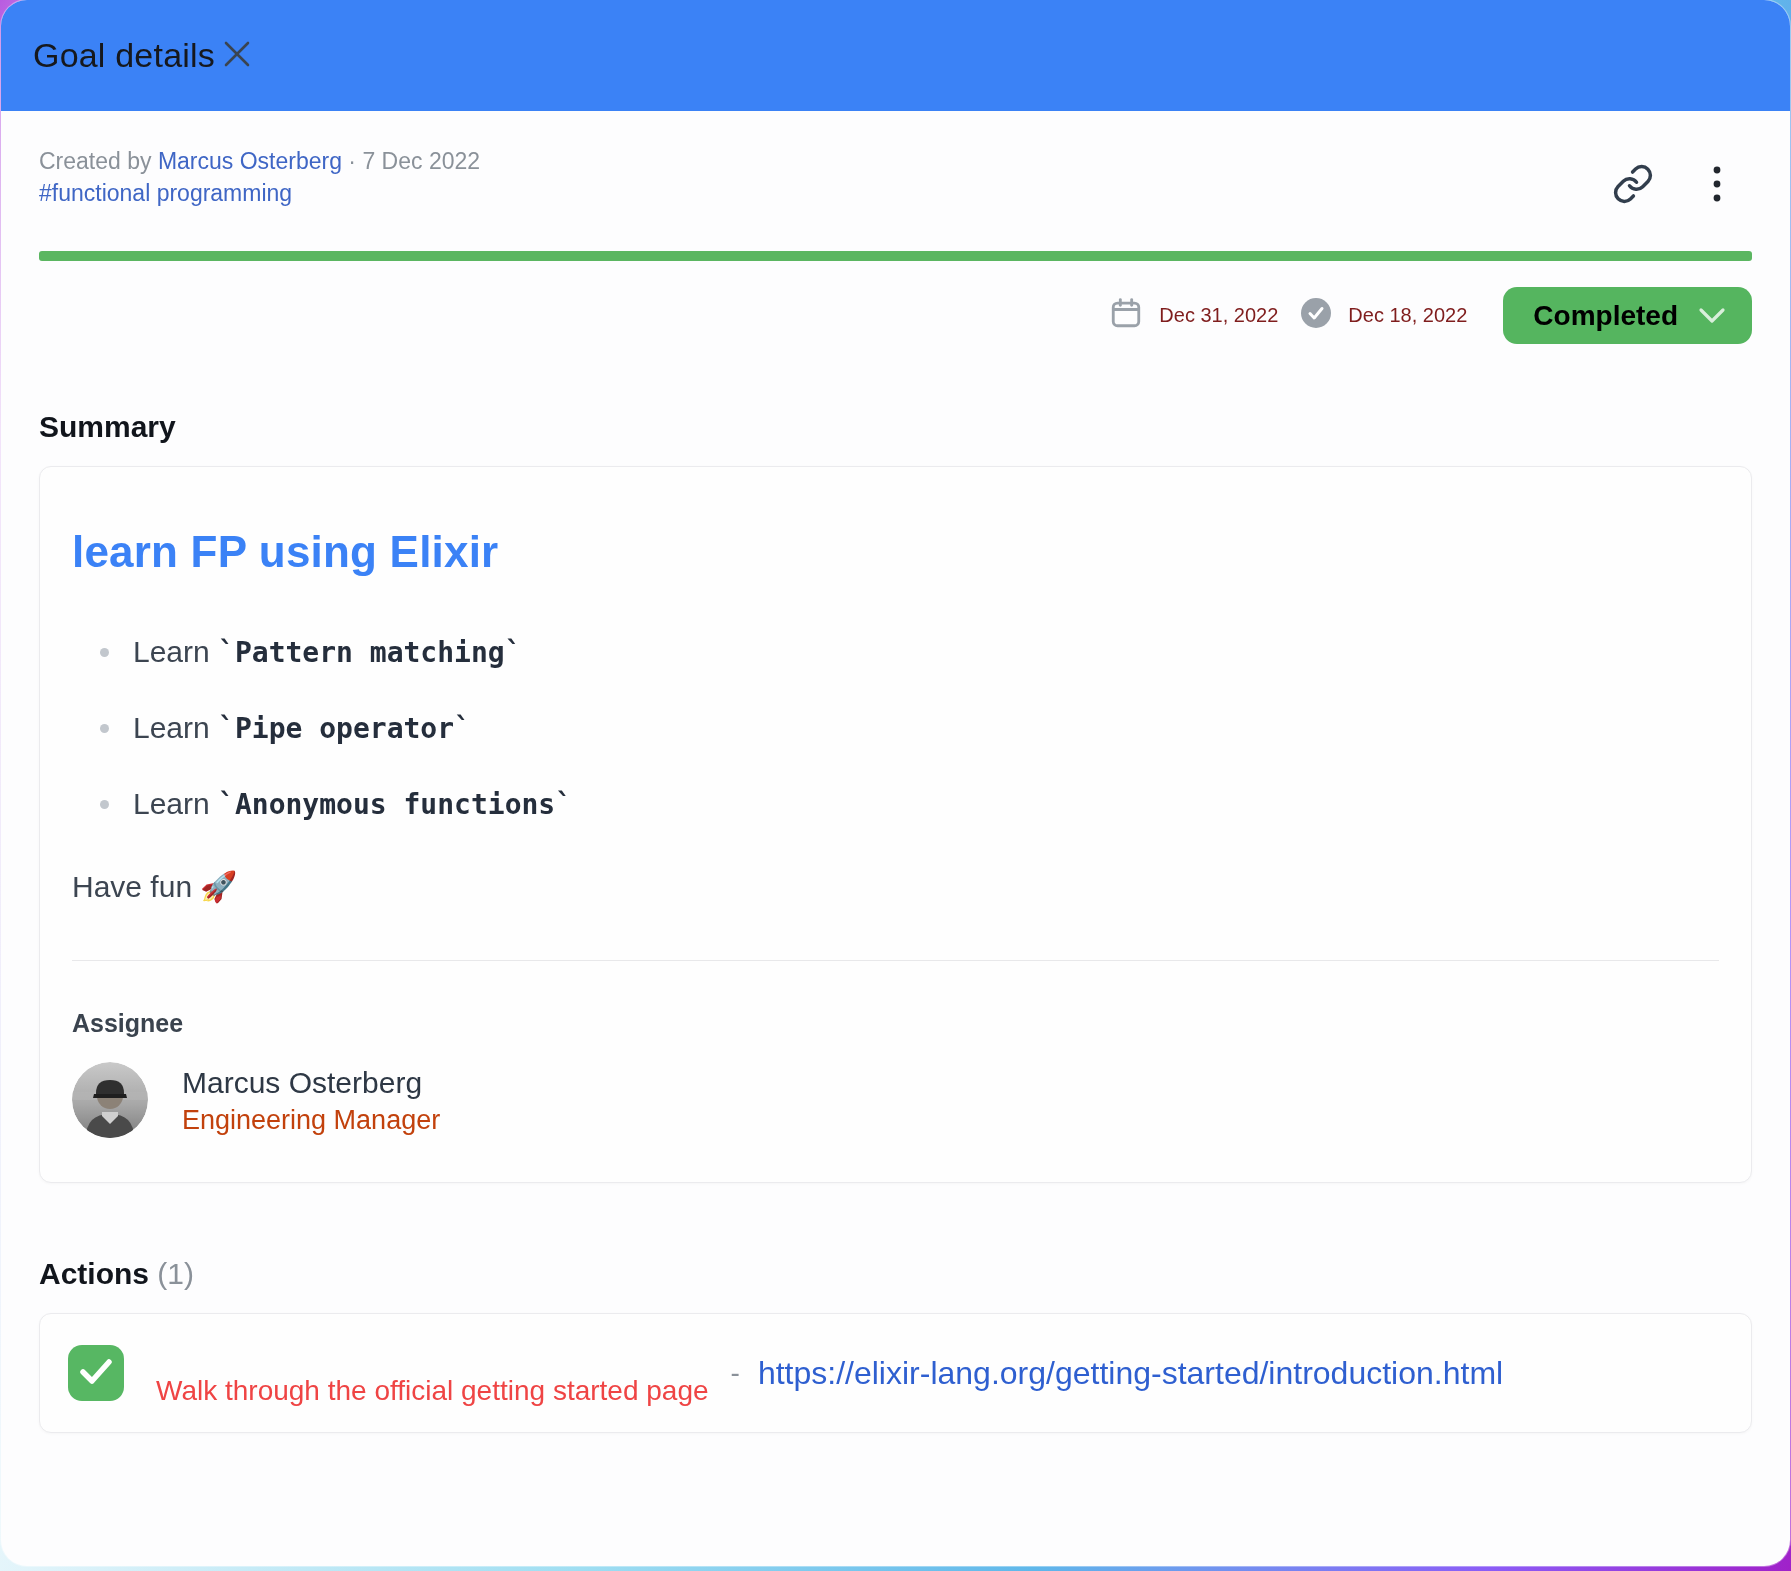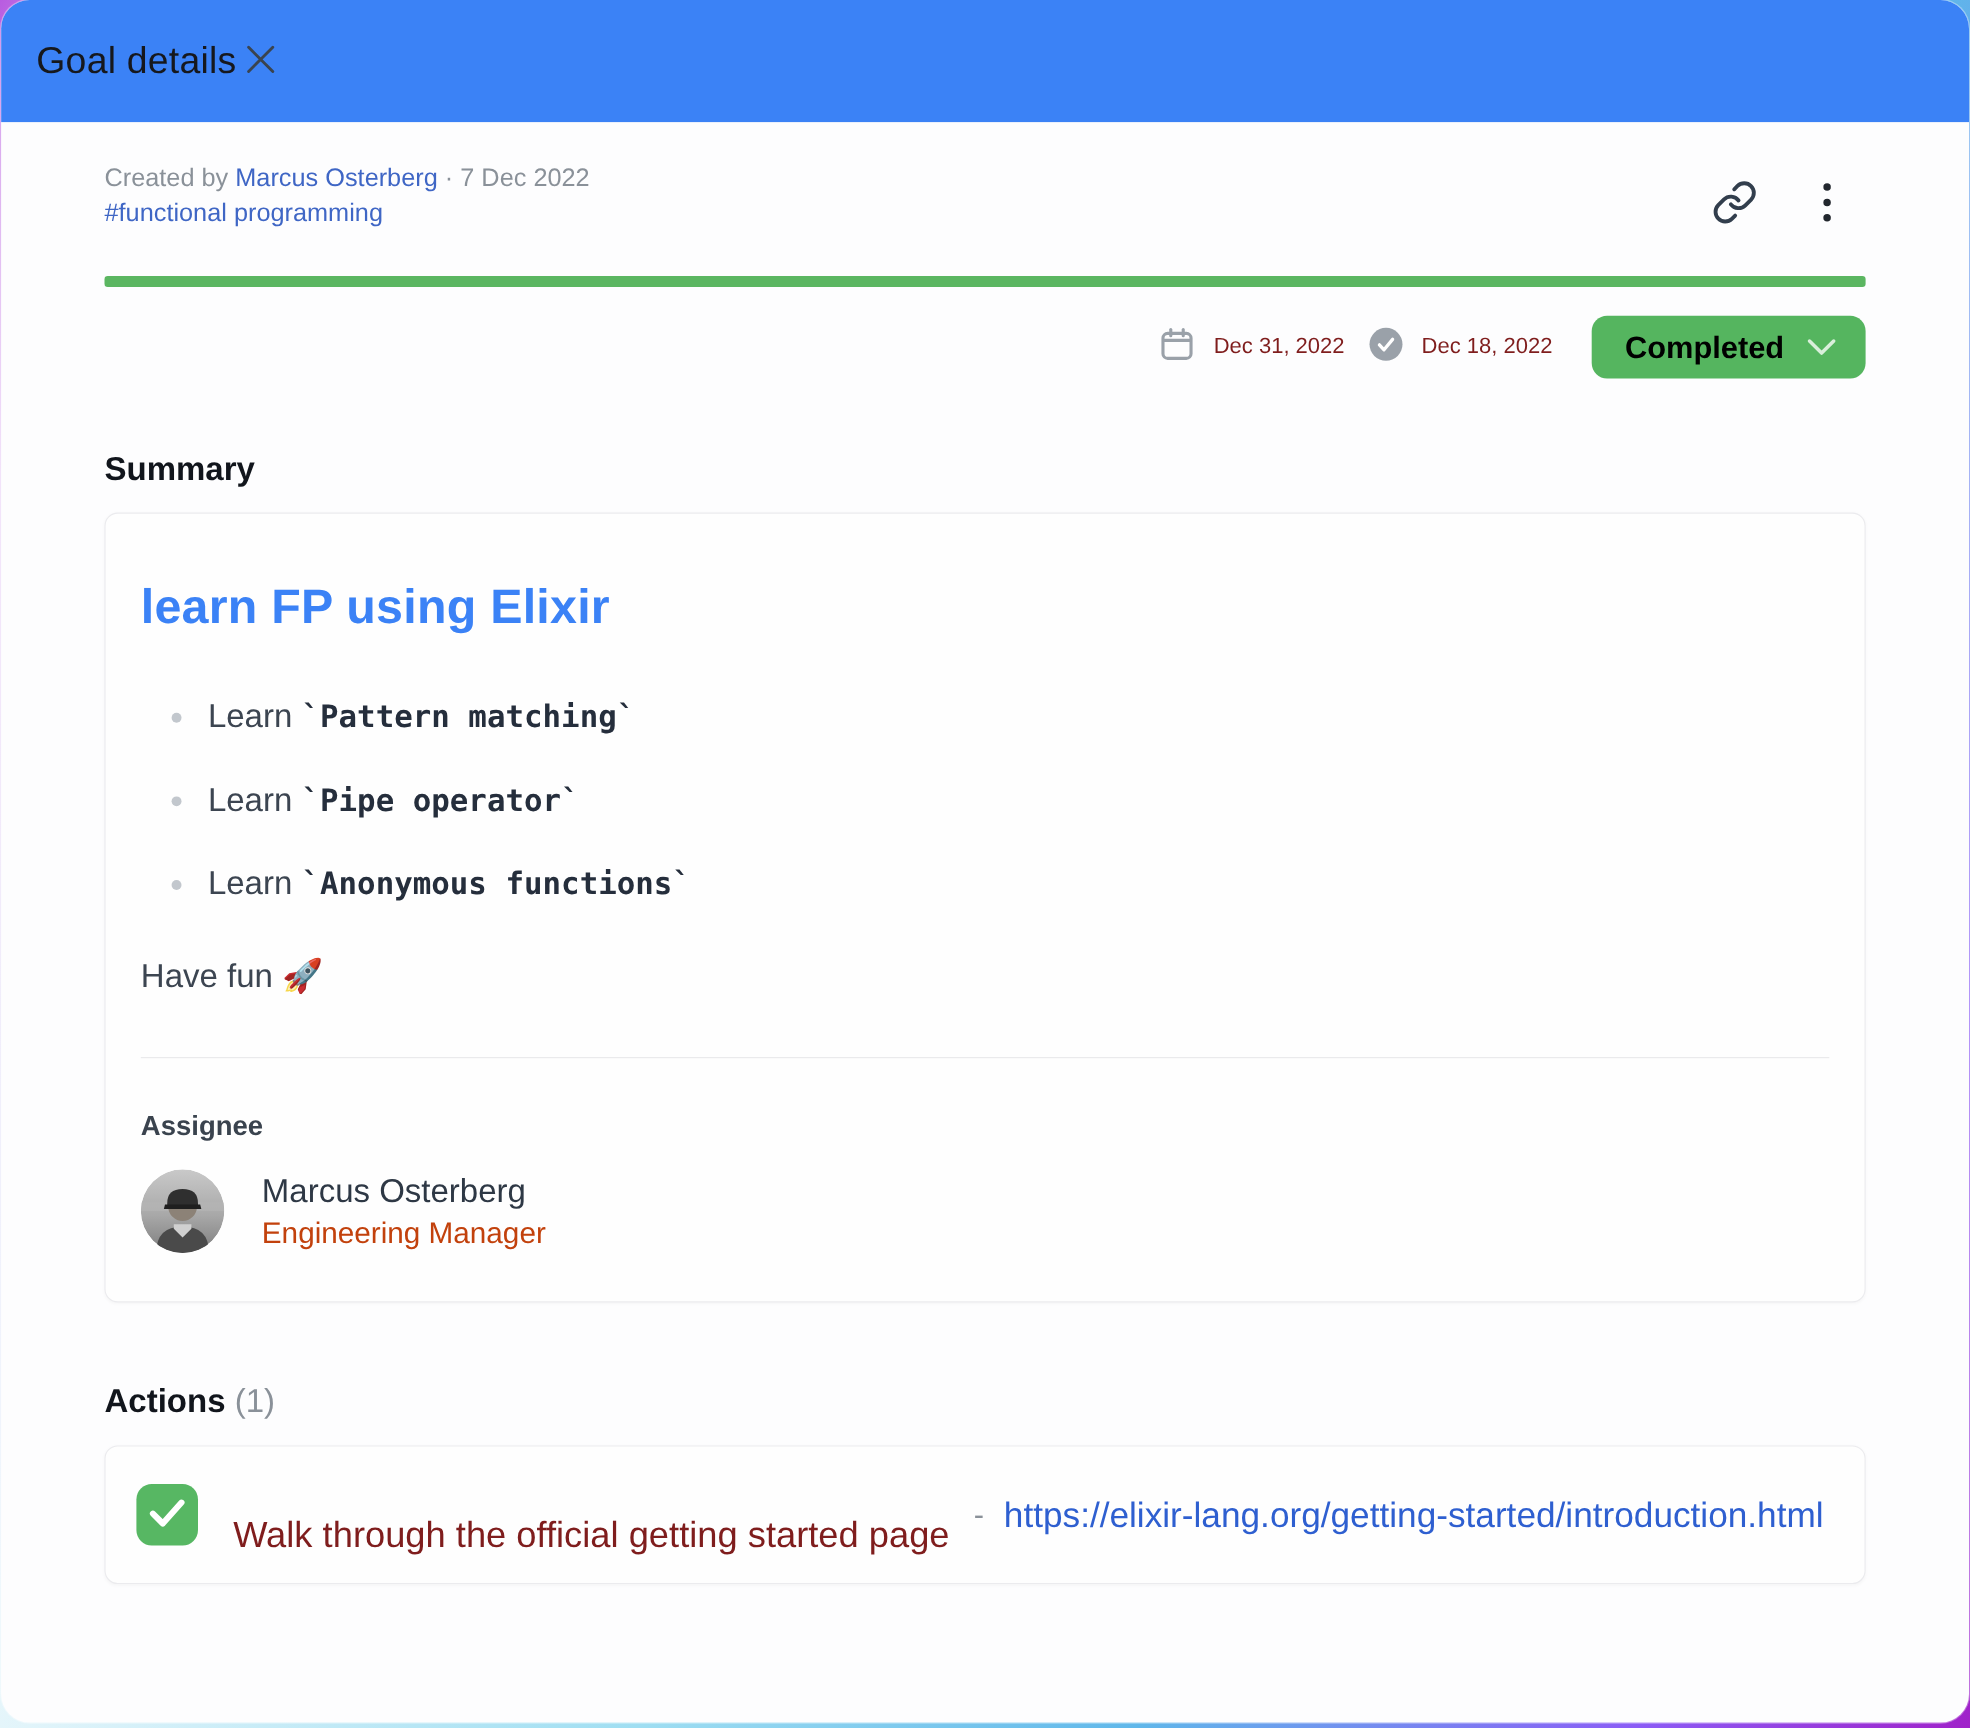--- a/index.html
+++ b/index.html
@@ -17,21 +17,21 @@
   
   .modal-header {
     height: 111px; background: #3b82f6; display: flex;
     align-items: center; justify-content: flex-start;
     padding: 0 42px 0 32px;
   }
   .modal-title { font-size: 34px; font-weight: 500; color: #16181d; letter-spacing: 0.2px; }
   .close-btn { background: none; border: none; cursor: pointer; width: 44px; height: 44px;
     display: flex; align-items: center; justify-content: center; }
   
-  .content { padding: 0 94px; }
+  .content { padding: 0 38px; }
   .meta-row { display: flex; justify-content: space-between; margin-top: 34px; }
   .meta-lines { font-size: 23px; line-height: 32px; color: #8a9199; }
   .meta-lines a { color: #3f66c5; text-decoration: none; }
   .icon-actions { display: flex; align-items: center; gap: 58px; margin-top: 16px; padding-right: 30px; }
   .icon-btn { background: none; border: none; cursor: pointer; display: flex; align-items: center; }
 
   .goal-title { margin-top: 54px; font-size: 43px; font-weight: 500; color: #2e3947; letter-spacing: 0.2px; }
 
   .progress-bar { margin-top: 42px; height: 10px; border-radius: 3px; background: #5bb661; }
 
@@ -63,21 +63,21 @@
   .avatar { width: 76px; height: 76px; border-radius: 50%; overflow: hidden; flex: 0 0 auto; }
   .assignee-name { font-size: 30px; color: #2e3845; line-height: 40px; }
   .assignee-role { font-size: 27px; color: #c2410c; line-height: 34px; }
   
   .actions-label { margin-top: 74px; }
   .action-card { padding: 25px 28px; display: flex; align-items: center; }
   .action-checkbox {
     width: 56px; height: 56px; border-radius: 14px; background: #57b763; border: none; cursor: pointer;
     display: flex; align-items: center; justify-content: center; flex: 0 0 auto;
   }
-  .action-title { margin-left: 32px; font-size: 33px; color: #7f1d1d; margin-top: 36px; }
+  .action-title { margin-left: 32px; font-size: 28px; color: #ef4444; margin-top: 36px; }
   .action-sep { margin: 0 18px 0 22px; font-size: 28px; color: #8a9199; }
   .action-link { font-size: 32px; color: #2e5fd0; text-decoration: none; }
 </style>
 </head>
 <body>
 
 <div class="modal">
 
   <div class="modal-header">
     <div class="modal-title">Goal details</div>

